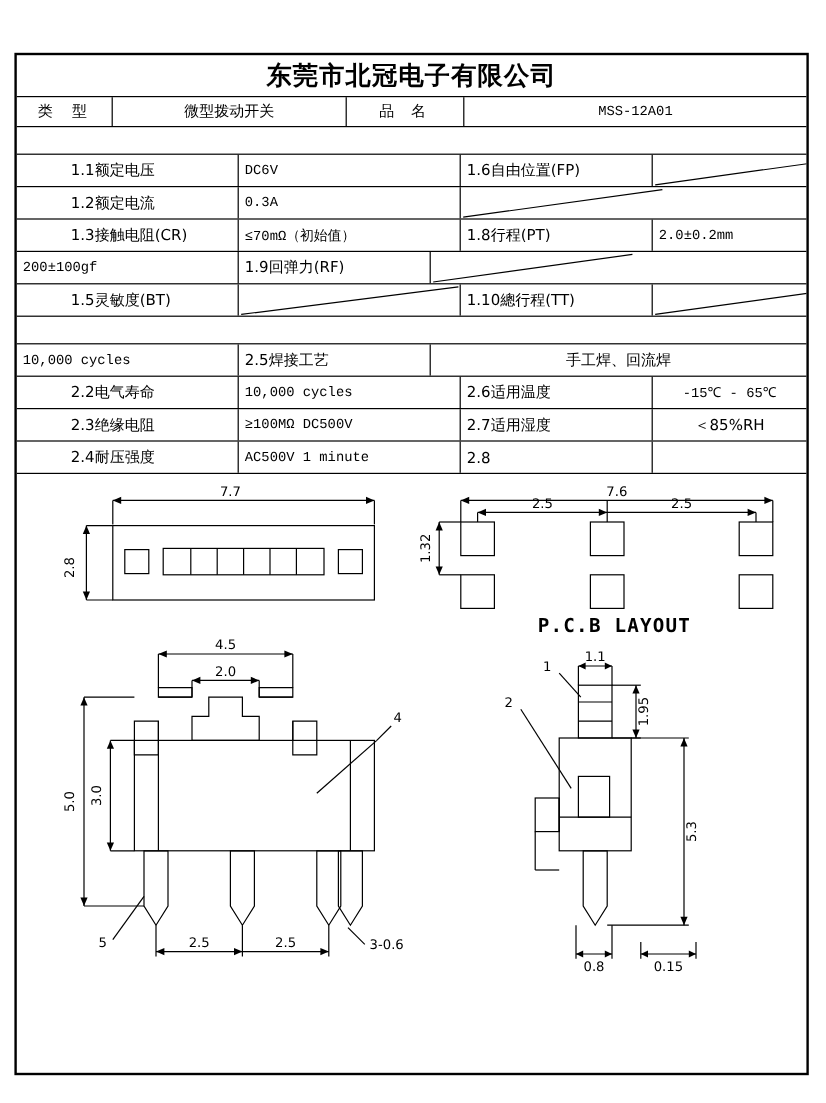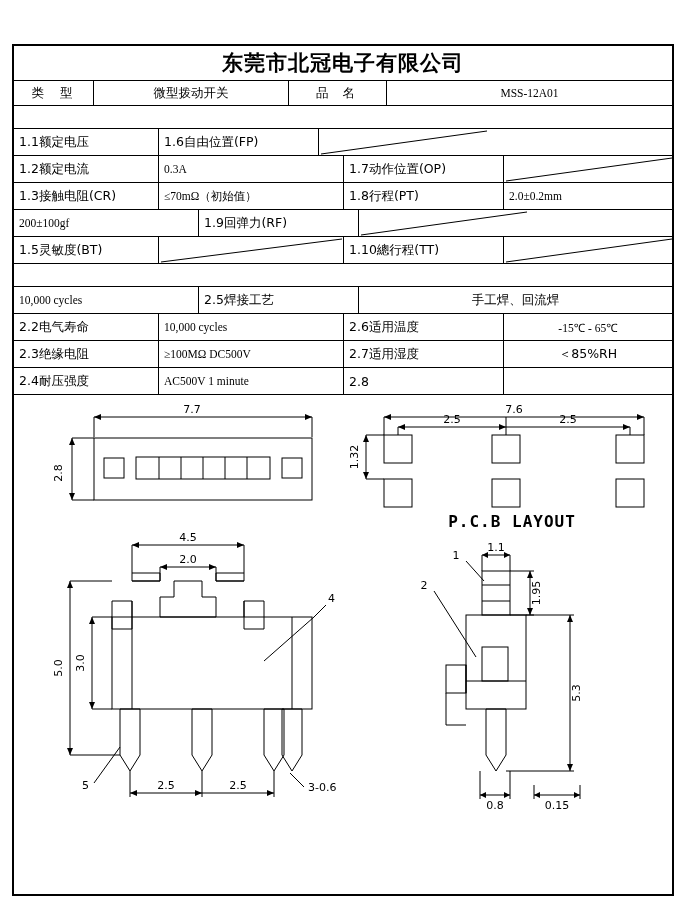--- a/index.html
+++ b/index.html
@@ -10,36 +10,36 @@
   
   .title-row{height:34px;border-bottom:1.5px solid #000;display:flex;align-items:center;justify-content:center;}
   .title-row .t{font-family:"DejaVu Sans",sans-serif;font-size:21px;font-weight:bold;letter-spacing:1px;}
 
   
   .row{display:flex;border-bottom:1.2px solid #000;box-sizing:border-box;}
   .row:last-child{border-bottom:none;}
   .cell{box-sizing:border-box;border-right:1.2px solid #000;display:flex;align-items:center;padding:0 5px;font-size:12.5px;font-family:"DejaVu Sans",sans-serif;overflow:hidden;white-space:nowrap;}
   .cell.last{border-right:none;}
   .cell.center{justify-content:center;}
-  .cell.mono{font-family:Liberation Serif, serif;font-size:11.5px;}
+  .cell.mono{font-family:Liberation Mono, monospace;font-size:11.5px;}
 
   
   .type-row{height:25px;}
   .c-type-lbl{width:80px;justify-content:center;letter-spacing:6px;padding-left:8px;}
   .c-type-val{width:195px;justify-content:center;}
   .c-name-lbl{width:98px;justify-content:center;letter-spacing:5px;padding-left:6px;}
   .c-name-val{flex:1;justify-content:center;}
 
   
   .sec-row{height:23px;}
   .sec-row .cell{border-right:none;font-size:13px;margin-top:26px;}
 
   
   .spec-row{height:27px;}
-  .c1{width:145px;}
+  .c1{width:145px;margin-left:40px;}
   .c2{width:185px;}
   .c3{width:160px;}
   .c4{flex:1;}
 
   .diag{position:relative;}
   .diag svg{position:absolute;left:0;top:0;}
 
   
   .draw{position:relative;height:463px;}
   .draw svg{display:block;}
@@ -62,33 +62,33 @@
       <div class="cell c-name-lbl">品 名</div>
       <div class="cell c-name-val last mono">MSS-12A01</div>
     </div>
 
     <div class="row sec-row">
       <div class="cell last">1. 功能规格</div>
     </div>
 
     <div class="row spec-row">
       <div class="cell c1">1.1额定电压</div>
+      <div class="cell c2 mono">DC6V</div>
       <div class="cell c3">1.6自由位置(FP)</div>
       <div class="cell c4 last diag">
         <span></span>
         <svg width="170" height="27">
             <line x1="2" y1="25" x2="168" y2="2" stroke="#000" stroke-width="1"></line>
           </svg>
       </div>
     </div>
 
     <div class="row spec-row">
       <div class="cell c1">1.2额定电流</div>
       <div class="cell c2 mono">0.3A</div>
-      <div class="cell c3">1.7动作位置(OP)</div>
       <div class="cell c4 last diag">
         <span></span>
         <svg width="170" height="27">
             <line x1="2" y1="25" x2="168" y2="2" stroke="#000" stroke-width="1"></line>
           </svg>
       </div>
     </div>
 
     <div class="row spec-row">
       <div class="cell c1">1.3接触电阻(CR)</div>

